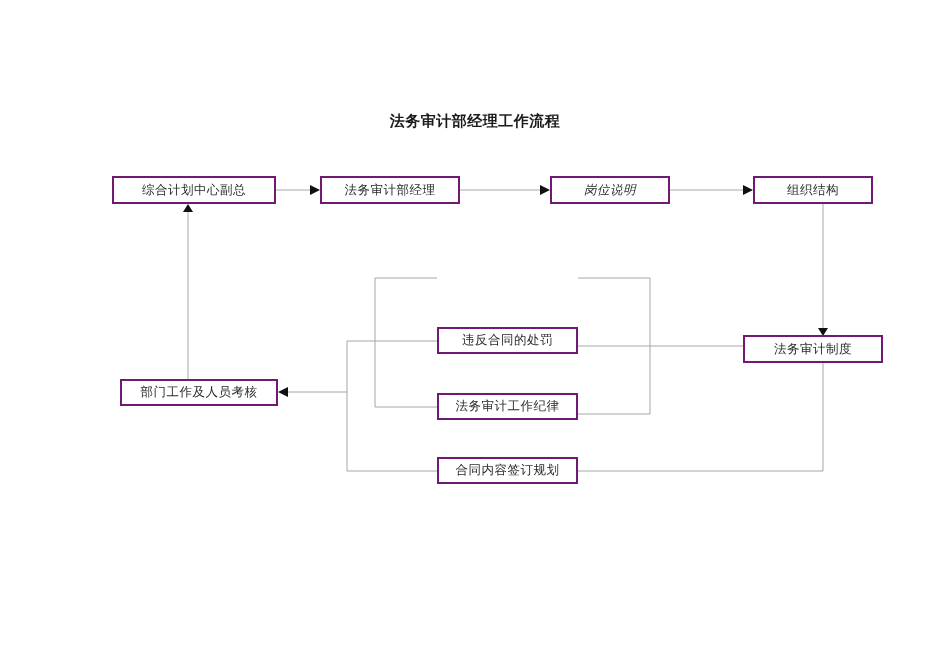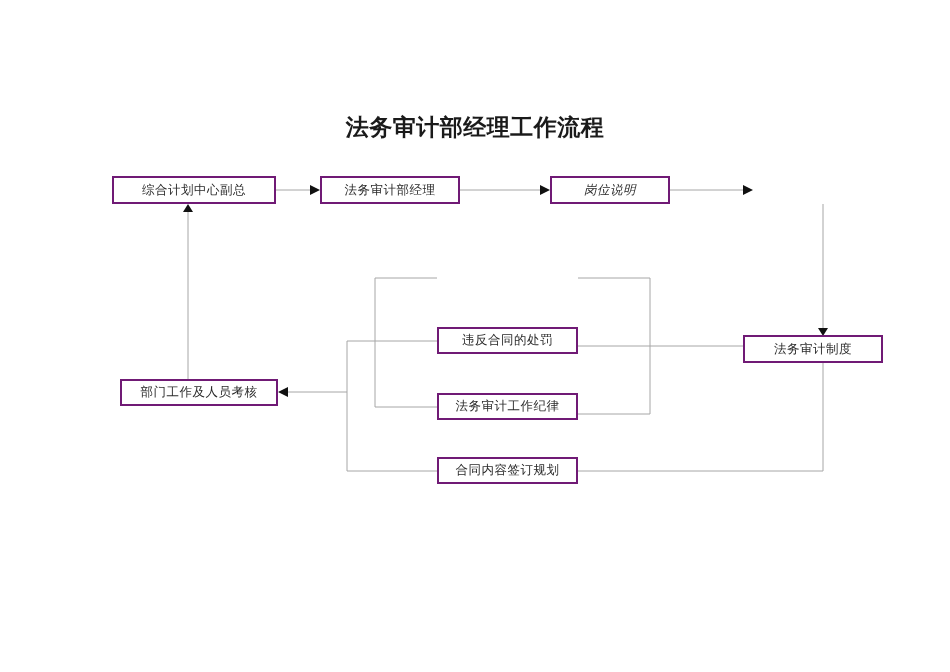--- a/index.html
+++ b/index.html
@@ -17,21 +17,21 @@
     background: #ffffff;
     overflow: hidden;
   }
   #title {
     position: absolute;
     left: 0;
     top: 112px;
     width: 950px;
     text-align: center;
     font-family: "Liberation Sans", "DejaVu Sans", sans-serif;
-    font-size: 23px;
+    font-size: 15px;
     font-weight: bold;
     color: #1a1a1a;
     letter-spacing: 0.5px;
     white-space: nowrap;
   }
   .node {
     position: absolute;
     box-sizing: border-box;
     border: 2px solid #701a75;
     background: #ffffff;
@@ -105,20 +105,23 @@
   </div>
 
   <div class="node" style="left:320px; top:176px; width:140px; height:28px;">
     <span>法务审计部经理</span>
   </div>
 
   <div class="node" style="left:550px; top:176px; width:120px; height:28px;font-style:italic;">
     <span>岗位说明</span>
   </div>
 
+  <div class="node" style="left:753px; top:176px; width:120px; height:28px;">
+    <span>组织结构</span>
+  </div>
 
 
   <div class="node" style="left:437px; top:327px; width:141px; height:27px;">
     <span>违反合同的处罚</span>
   </div>
 
   <div class="node" style="left:437px; top:393px; width:141px; height:27px;">
     <span>法务审计工作纪律</span>
   </div>
 

